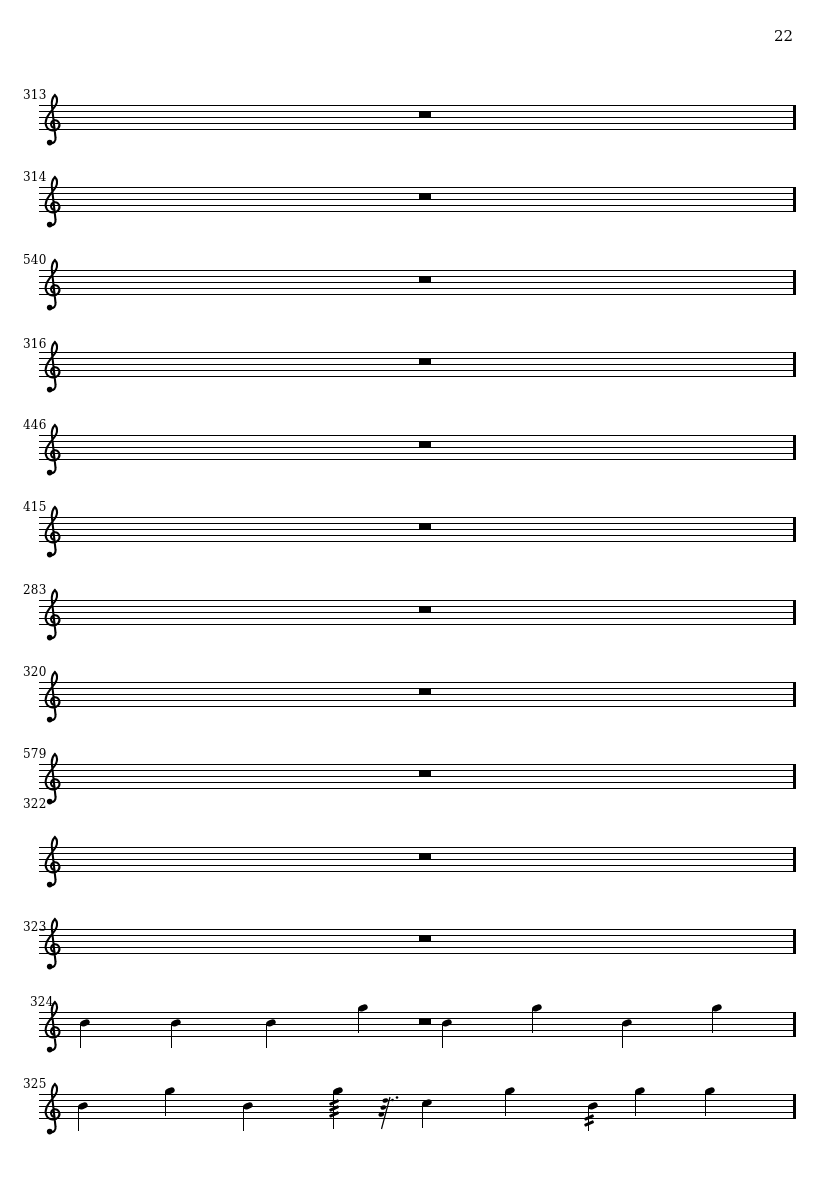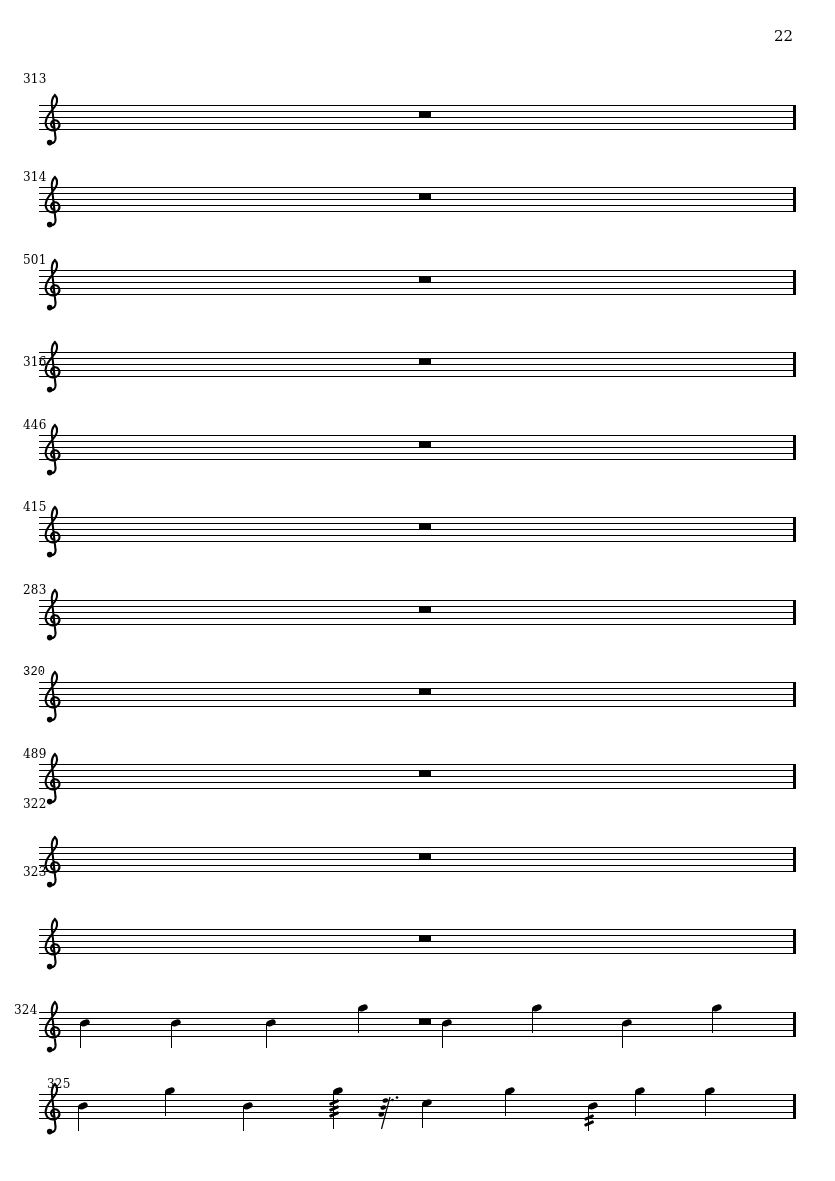--- a/index.html
+++ b/index.html
@@ -20,21 +20,21 @@
 <body>
 
 <div class="page">
   <div class="pnum">22</div>
   <div id="score">
       <div class="sline" style="left: 39px; top: 105px; width: 757px;"></div>
       <div class="sline" style="left: 39px; top: 111px; width: 757px;"></div>
       <div class="sline" style="left: 39px; top: 117px; width: 757px;"></div>
       <div class="sline" style="left: 39px; top: 123px; width: 757px;"></div>
       <div class="sline" style="left: 39px; top: 129px; width: 757px;"></div>
-      <div class="mnum" style="left: 23px; top: 72px;">313</div>
+      <div class="mnum" style="left: 23px; top: 88px;">313</div>
       <div class="clefwrap" style="left: 41px; top: 93px; width: 24px; height: 54px;"><svg width="24" height="54" viewBox="0 0 24 54">
           <path d="M 8.6 50.2 C 12.8 51 15 48 14.5 44.5 L 10.9 12.5 C 10.4 8.2 11.6 4.4 13.9 2 C 15.9 4.1 16.6 7.9 15.1 11.3 C 13.2 15.6 7.8 20 5.6 25.4 C 3.2 31.2 5.6 37 11.3 37.4 C 16.7 37.8 19.8 33.4 17.9 29.6 C 16.1 26 10.9 26.6 10.1 30.4 C 9.6 33 11.3 35 13.7 35.2" fill="none" stroke="#000000" stroke-width="2.1" stroke-linecap="round"></path>
           <circle cx="8.7" cy="49.6" r="2.8" fill="#000000"></circle>
         </svg></div>
       <div class="rest" style="left: 419px; top: 111.6px; width: 12px; height: 5.6px;"></div>
       <div class="bar" style="left: 793px; top: 105px; width: 2.6px; height: 25px;"></div>
       <div class="sline" style="left: 39px; top: 187.42px; width: 757px;"></div>
       <div class="sline" style="left: 39px; top: 193.42px; width: 757px;"></div>
       <div class="sline" style="left: 39px; top: 199.42px; width: 757px;"></div>
       <div class="sline" style="left: 39px; top: 205.42px; width: 757px;"></div>
@@ -44,33 +44,33 @@
           <path d="M 8.6 50.2 C 12.8 51 15 48 14.5 44.5 L 10.9 12.5 C 10.4 8.2 11.6 4.4 13.9 2 C 15.9 4.1 16.6 7.9 15.1 11.3 C 13.2 15.6 7.8 20 5.6 25.4 C 3.2 31.2 5.6 37 11.3 37.4 C 16.7 37.8 19.8 33.4 17.9 29.6 C 16.1 26 10.9 26.6 10.1 30.4 C 9.6 33 11.3 35 13.7 35.2" fill="none" stroke="#000000" stroke-width="2.1" stroke-linecap="round"></path>
           <circle cx="8.7" cy="49.6" r="2.8" fill="#000000"></circle>
         </svg></div>
       <div class="rest" style="left: 419px; top: 194.02px; width: 12px; height: 5.6px;"></div>
       <div class="bar" style="left: 793px; top: 187.42px; width: 2.6px; height: 25px;"></div>
       <div class="sline" style="left: 39px; top: 269.84px; width: 757px;"></div>
       <div class="sline" style="left: 39px; top: 275.84px; width: 757px;"></div>
       <div class="sline" style="left: 39px; top: 281.84px; width: 757px;"></div>
       <div class="sline" style="left: 39px; top: 287.84px; width: 757px;"></div>
       <div class="sline" style="left: 39px; top: 293.84px; width: 757px;"></div>
-      <div class="mnum" style="left: 23px; top: 252.84px;">501</div>
+      <div class="mnum" style="left: 23px; top: 252.84px;">540</div>
       <div class="clefwrap" style="left: 41px; top: 257.84px; width: 24px; height: 54px;"><svg width="24" height="54" viewBox="0 0 24 54">
           <path d="M 8.6 50.2 C 12.8 51 15 48 14.5 44.5 L 10.9 12.5 C 10.4 8.2 11.6 4.4 13.9 2 C 15.9 4.1 16.6 7.9 15.1 11.3 C 13.2 15.6 7.8 20 5.6 25.4 C 3.2 31.2 5.6 37 11.3 37.4 C 16.7 37.8 19.8 33.4 17.9 29.6 C 16.1 26 10.9 26.6 10.1 30.4 C 9.6 33 11.3 35 13.7 35.2" fill="none" stroke="#000000" stroke-width="2.1" stroke-linecap="round"></path>
           <circle cx="8.7" cy="49.6" r="2.8" fill="#000000"></circle>
         </svg></div>
       <div class="rest" style="left: 419px; top: 276.44px; width: 12px; height: 5.6px;"></div>
       <div class="bar" style="left: 793px; top: 269.84px; width: 2.6px; height: 25px;"></div>
       <div class="sline" style="left: 39px; top: 352.26px; width: 757px;"></div>
       <div class="sline" style="left: 39px; top: 358.26px; width: 757px;"></div>
       <div class="sline" style="left: 39px; top: 364.26px; width: 757px;"></div>
       <div class="sline" style="left: 39px; top: 370.26px; width: 757px;"></div>
       <div class="sline" style="left: 39px; top: 376.26px; width: 757px;"></div>
-      <div class="mnum" style="left: 23px; top: 355px;">316</div>
+      <div class="mnum" style="left: 23px; top: 337px;">316</div>
       <div class="clefwrap" style="left: 41px; top: 340.26px; width: 24px; height: 54px;"><svg width="24" height="54" viewBox="0 0 24 54">
           <path d="M 8.6 50.2 C 12.8 51 15 48 14.5 44.5 L 10.9 12.5 C 10.4 8.2 11.6 4.4 13.9 2 C 15.9 4.1 16.6 7.9 15.1 11.3 C 13.2 15.6 7.8 20 5.6 25.4 C 3.2 31.2 5.6 37 11.3 37.4 C 16.7 37.8 19.8 33.4 17.9 29.6 C 16.1 26 10.9 26.6 10.1 30.4 C 9.6 33 11.3 35 13.7 35.2" fill="none" stroke="#000000" stroke-width="2.1" stroke-linecap="round"></path>
           <circle cx="8.7" cy="49.6" r="2.8" fill="#000000"></circle>
         </svg></div>
       <div class="rest" style="left: 419px; top: 358.86px; width: 12px; height: 5.6px;"></div>
       <div class="bar" style="left: 793px; top: 352.26px; width: 2.6px; height: 25px;"></div>
       <div class="sline" style="left: 39px; top: 434.68px; width: 757px;"></div>
       <div class="sline" style="left: 39px; top: 440.68px; width: 757px;"></div>
       <div class="sline" style="left: 39px; top: 446.68px; width: 757px;"></div>
       <div class="sline" style="left: 39px; top: 452.68px; width: 757px;"></div>
@@ -104,33 +104,33 @@
           <path d="M 8.6 50.2 C 12.8 51 15 48 14.5 44.5 L 10.9 12.5 C 10.4 8.2 11.6 4.4 13.9 2 C 15.9 4.1 16.6 7.9 15.1 11.3 C 13.2 15.6 7.8 20 5.6 25.4 C 3.2 31.2 5.6 37 11.3 37.4 C 16.7 37.8 19.8 33.4 17.9 29.6 C 16.1 26 10.9 26.6 10.1 30.4 C 9.6 33 11.3 35 13.7 35.2" fill="none" stroke="#000000" stroke-width="2.1" stroke-linecap="round"></path>
           <circle cx="8.7" cy="49.6" r="2.8" fill="#000000"></circle>
         </svg></div>
       <div class="rest" style="left: 419px; top: 606.12px; width: 12px; height: 5.6px;"></div>
       <div class="bar" style="left: 793px; top: 599.52px; width: 2.6px; height: 25px;"></div>
       <div class="sline" style="left: 39px; top: 681.94px; width: 757px;"></div>
       <div class="sline" style="left: 39px; top: 687.94px; width: 757px;"></div>
       <div class="sline" style="left: 39px; top: 693.94px; width: 757px;"></div>
       <div class="sline" style="left: 39px; top: 699.94px; width: 757px;"></div>
       <div class="sline" style="left: 39px; top: 705.94px; width: 757px;"></div>
-      <div class="mnum" style="left: 23px; top: 664.94px; font-family: Liberation Mono, monospace;">320</div>
+      <div class="mnum" style="left: 23px; top: 664.94px;">320</div>
       <div class="clefwrap" style="left: 41px; top: 669.94px; width: 24px; height: 54px;"><svg width="24" height="54" viewBox="0 0 24 54">
           <path d="M 8.6 50.2 C 12.8 51 15 48 14.5 44.5 L 10.9 12.5 C 10.4 8.2 11.6 4.4 13.9 2 C 15.9 4.1 16.6 7.9 15.1 11.3 C 13.2 15.6 7.8 20 5.6 25.4 C 3.2 31.2 5.6 37 11.3 37.4 C 16.7 37.8 19.8 33.4 17.9 29.6 C 16.1 26 10.9 26.6 10.1 30.4 C 9.6 33 11.3 35 13.7 35.2" fill="none" stroke="#000000" stroke-width="2.1" stroke-linecap="round"></path>
           <circle cx="8.7" cy="49.6" r="2.8" fill="#000000"></circle>
         </svg></div>
       <div class="rest" style="left: 419px; top: 688.54px; width: 12px; height: 5.6px;"></div>
       <div class="bar" style="left: 793px; top: 681.94px; width: 2.6px; height: 25px;"></div>
       <div class="sline" style="left: 39px; top: 764.36px; width: 757px;"></div>
       <div class="sline" style="left: 39px; top: 770.36px; width: 757px;"></div>
       <div class="sline" style="left: 39px; top: 776.36px; width: 757px;"></div>
       <div class="sline" style="left: 39px; top: 782.36px; width: 757px;"></div>
       <div class="sline" style="left: 39px; top: 788.36px; width: 757px;"></div>
-      <div class="mnum" style="left: 23px; top: 747.36px;">489</div>
+      <div class="mnum" style="left: 23px; top: 747.36px;">579</div>
       <div class="clefwrap" style="left: 41px; top: 752.36px; width: 24px; height: 54px;"><svg width="24" height="54" viewBox="0 0 24 54">
           <path d="M 8.6 50.2 C 12.8 51 15 48 14.5 44.5 L 10.9 12.5 C 10.4 8.2 11.6 4.4 13.9 2 C 15.9 4.1 16.6 7.9 15.1 11.3 C 13.2 15.6 7.8 20 5.6 25.4 C 3.2 31.2 5.6 37 11.3 37.4 C 16.7 37.8 19.8 33.4 17.9 29.6 C 16.1 26 10.9 26.6 10.1 30.4 C 9.6 33 11.3 35 13.7 35.2" fill="none" stroke="#000000" stroke-width="2.1" stroke-linecap="round"></path>
           <circle cx="8.7" cy="49.6" r="2.8" fill="#000000"></circle>
         </svg></div>
       <div class="rest" style="left: 419px; top: 770.96px; width: 12px; height: 5.6px;"></div>
       <div class="bar" style="left: 793px; top: 764.36px; width: 2.6px; height: 25px;"></div>
       <div class="sline" style="left: 39px; top: 846.78px; width: 757px;"></div>
       <div class="sline" style="left: 39px; top: 852.78px; width: 757px;"></div>
       <div class="sline" style="left: 39px; top: 858.78px; width: 757px;"></div>
       <div class="sline" style="left: 39px; top: 864.78px; width: 757px;"></div>
@@ -140,33 +140,33 @@
           <path d="M 8.6 50.2 C 12.8 51 15 48 14.5 44.5 L 10.9 12.5 C 10.4 8.2 11.6 4.4 13.9 2 C 15.9 4.1 16.6 7.9 15.1 11.3 C 13.2 15.6 7.8 20 5.6 25.4 C 3.2 31.2 5.6 37 11.3 37.4 C 16.7 37.8 19.8 33.4 17.9 29.6 C 16.1 26 10.9 26.6 10.1 30.4 C 9.6 33 11.3 35 13.7 35.2" fill="none" stroke="#000000" stroke-width="2.1" stroke-linecap="round"></path>
           <circle cx="8.7" cy="49.6" r="2.8" fill="#000000"></circle>
         </svg></div>
       <div class="rest" style="left: 419px; top: 853.38px; width: 12px; height: 5.6px;"></div>
       <div class="bar" style="left: 793px; top: 846.78px; width: 2.6px; height: 25px;"></div>
       <div class="sline" style="left: 39px; top: 929.2px; width: 757px;"></div>
       <div class="sline" style="left: 39px; top: 935.2px; width: 757px;"></div>
       <div class="sline" style="left: 39px; top: 941.2px; width: 757px;"></div>
       <div class="sline" style="left: 39px; top: 947.2px; width: 757px;"></div>
       <div class="sline" style="left: 39px; top: 953.2px; width: 757px;"></div>
-      <div class="mnum" style="left: 23px; top: 865px;">323</div>
+      <div class="mnum" style="left: 23px; top: 920px;">323</div>
       <div class="clefwrap" style="left: 41px; top: 917.2px; width: 24px; height: 54px;"><svg width="24" height="54" viewBox="0 0 24 54">
           <path d="M 8.6 50.2 C 12.8 51 15 48 14.5 44.5 L 10.9 12.5 C 10.4 8.2 11.6 4.4 13.9 2 C 15.9 4.1 16.6 7.9 15.1 11.3 C 13.2 15.6 7.8 20 5.6 25.4 C 3.2 31.2 5.6 37 11.3 37.4 C 16.7 37.8 19.8 33.4 17.9 29.6 C 16.1 26 10.9 26.6 10.1 30.4 C 9.6 33 11.3 35 13.7 35.2" fill="none" stroke="#000000" stroke-width="2.1" stroke-linecap="round"></path>
           <circle cx="8.7" cy="49.6" r="2.8" fill="#000000"></circle>
         </svg></div>
       <div class="rest" style="left: 419px; top: 935.8px; width: 12px; height: 5.6px;"></div>
       <div class="bar" style="left: 793px; top: 929.2px; width: 2.6px; height: 25px;"></div>
       <div class="sline" style="left: 39px; top: 1011.62px; width: 757px;"></div>
       <div class="sline" style="left: 39px; top: 1017.62px; width: 757px;"></div>
       <div class="sline" style="left: 39px; top: 1023.62px; width: 757px;"></div>
       <div class="sline" style="left: 39px; top: 1029.62px; width: 757px;"></div>
       <div class="sline" style="left: 39px; top: 1035.62px; width: 757px;"></div>
-      <div class="mnum" style="left: 14px; top: 994.62px; margin-top: 8px;">324</div>
+      <div class="mnum" style="left: 30px; top: 994.62px;">324</div>
       <div class="clefwrap" style="left: 41px; top: 999.62px; width: 24px; height: 54px;"><svg width="24" height="54" viewBox="0 0 24 54">
           <path d="M 8.6 50.2 C 12.8 51 15 48 14.5 44.5 L 10.9 12.5 C 10.4 8.2 11.6 4.4 13.9 2 C 15.9 4.1 16.6 7.9 15.1 11.3 C 13.2 15.6 7.8 20 5.6 25.4 C 3.2 31.2 5.6 37 11.3 37.4 C 16.7 37.8 19.8 33.4 17.9 29.6 C 16.1 26 10.9 26.6 10.1 30.4 C 9.6 33 11.3 35 13.7 35.2" fill="none" stroke="#000000" stroke-width="2.1" stroke-linecap="round"></path>
           <circle cx="8.7" cy="49.6" r="2.8" fill="#000000"></circle>
         </svg></div>
       <div class="nhead" style="left: 80.2px; top: 1020.42px; width: 9.6px; height: 6.4px;"></div>
       <div class="stem" style="left: 80.2px; top: 1024.42px; width: 1.3px; height: 24px;"></div>
       <div class="nhead" style="left: 171.2px; top: 1020.42px; width: 9.6px; height: 6.4px;"></div>
       <div class="stem" style="left: 171.2px; top: 1024.42px; width: 1.3px; height: 24px;"></div>
       <div class="nhead" style="left: 266.2px; top: 1020.42px; width: 9.6px; height: 6.4px;"></div>
       <div class="stem" style="left: 266.2px; top: 1024.42px; width: 1.3px; height: 24px;"></div>
@@ -180,21 +180,21 @@
       <div class="nhead" style="left: 622.2px; top: 1020.42px; width: 9.6px; height: 6.4px;"></div>
       <div class="stem" style="left: 622.2px; top: 1024.42px; width: 1.3px; height: 24px;"></div>
       <div class="nhead" style="left: 712.2px; top: 1005.42px; width: 9.6px; height: 6.4px;"></div>
       <div class="stem" style="left: 712.2px; top: 1009.42px; width: 1.3px; height: 24px;"></div>
       <div class="bar" style="left: 793px; top: 1011.62px; width: 2.6px; height: 25px;"></div>
       <div class="sline" style="left: 39px; top: 1094.04px; width: 757px;"></div>
       <div class="sline" style="left: 39px; top: 1100.04px; width: 757px;"></div>
       <div class="sline" style="left: 39px; top: 1106.04px; width: 757px;"></div>
       <div class="sline" style="left: 39px; top: 1112.04px; width: 757px;"></div>
       <div class="sline" style="left: 39px; top: 1118.04px; width: 757px;"></div>
-      <div class="mnum" style="left: 23px; top: 1077.04px; margin-left: 24px;">325</div>
+      <div class="mnum" style="left: 23px; top: 1077.04px;">325</div>
       <div class="clefwrap" style="left: 41px; top: 1082.04px; width: 24px; height: 54px;"><svg width="24" height="54" viewBox="0 0 24 54">
           <path d="M 8.6 50.2 C 12.8 51 15 48 14.5 44.5 L 10.9 12.5 C 10.4 8.2 11.6 4.4 13.9 2 C 15.9 4.1 16.6 7.9 15.1 11.3 C 13.2 15.6 7.8 20 5.6 25.4 C 3.2 31.2 5.6 37 11.3 37.4 C 16.7 37.8 19.8 33.4 17.9 29.6 C 16.1 26 10.9 26.6 10.1 30.4 C 9.6 33 11.3 35 13.7 35.2" fill="none" stroke="#000000" stroke-width="2.1" stroke-linecap="round"></path>
           <circle cx="8.7" cy="49.6" r="2.8" fill="#000000"></circle>
         </svg></div>
       <div class="nhead" style="left: 78.2px; top: 1102.84px; width: 9.6px; height: 6.4px;"></div>
       <div class="stem" style="left: 78.2px; top: 1106.84px; width: 1.3px; height: 24px;"></div>
       <div class="nhead" style="left: 165.2px; top: 1087.84px; width: 9.6px; height: 6.4px;"></div>
       <div class="stem" style="left: 165.2px; top: 1091.84px; width: 1.3px; height: 24px;"></div>
       <div class="nhead" style="left: 243.2px; top: 1102.84px; width: 9.6px; height: 6.4px;"></div>
       <div class="stem" style="left: 243.2px; top: 1106.84px; width: 1.3px; height: 24px;"></div>

